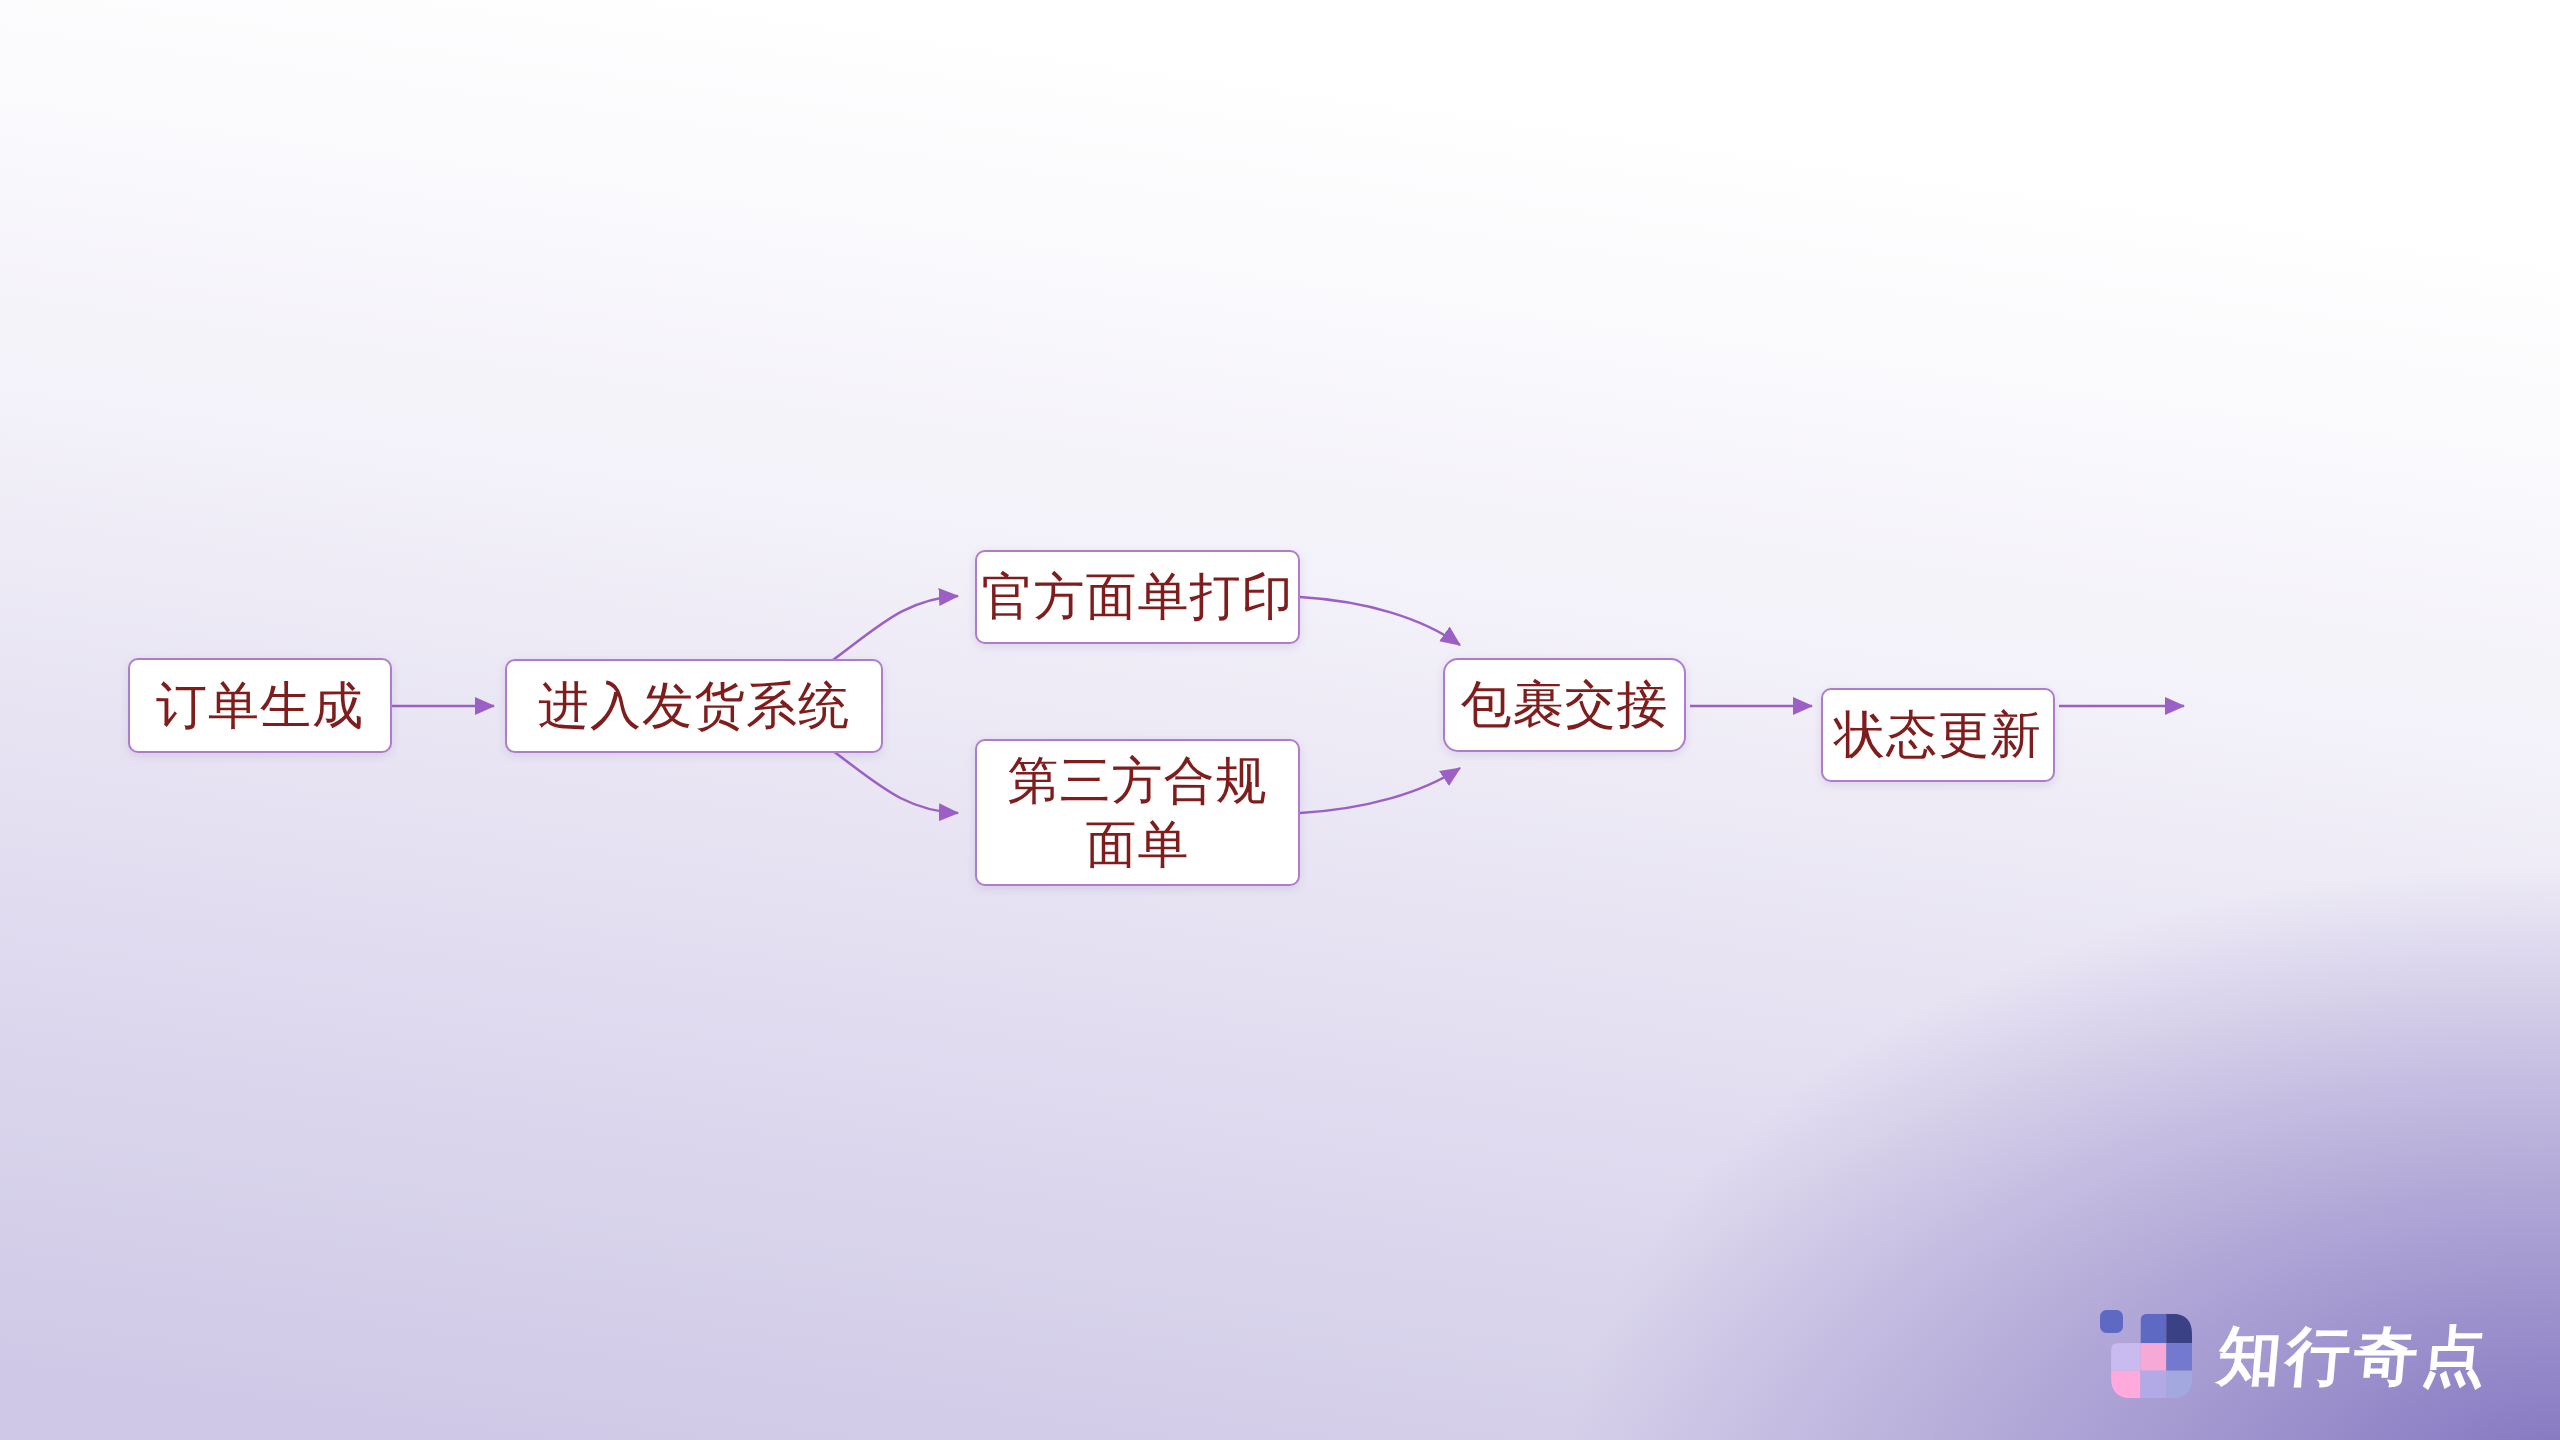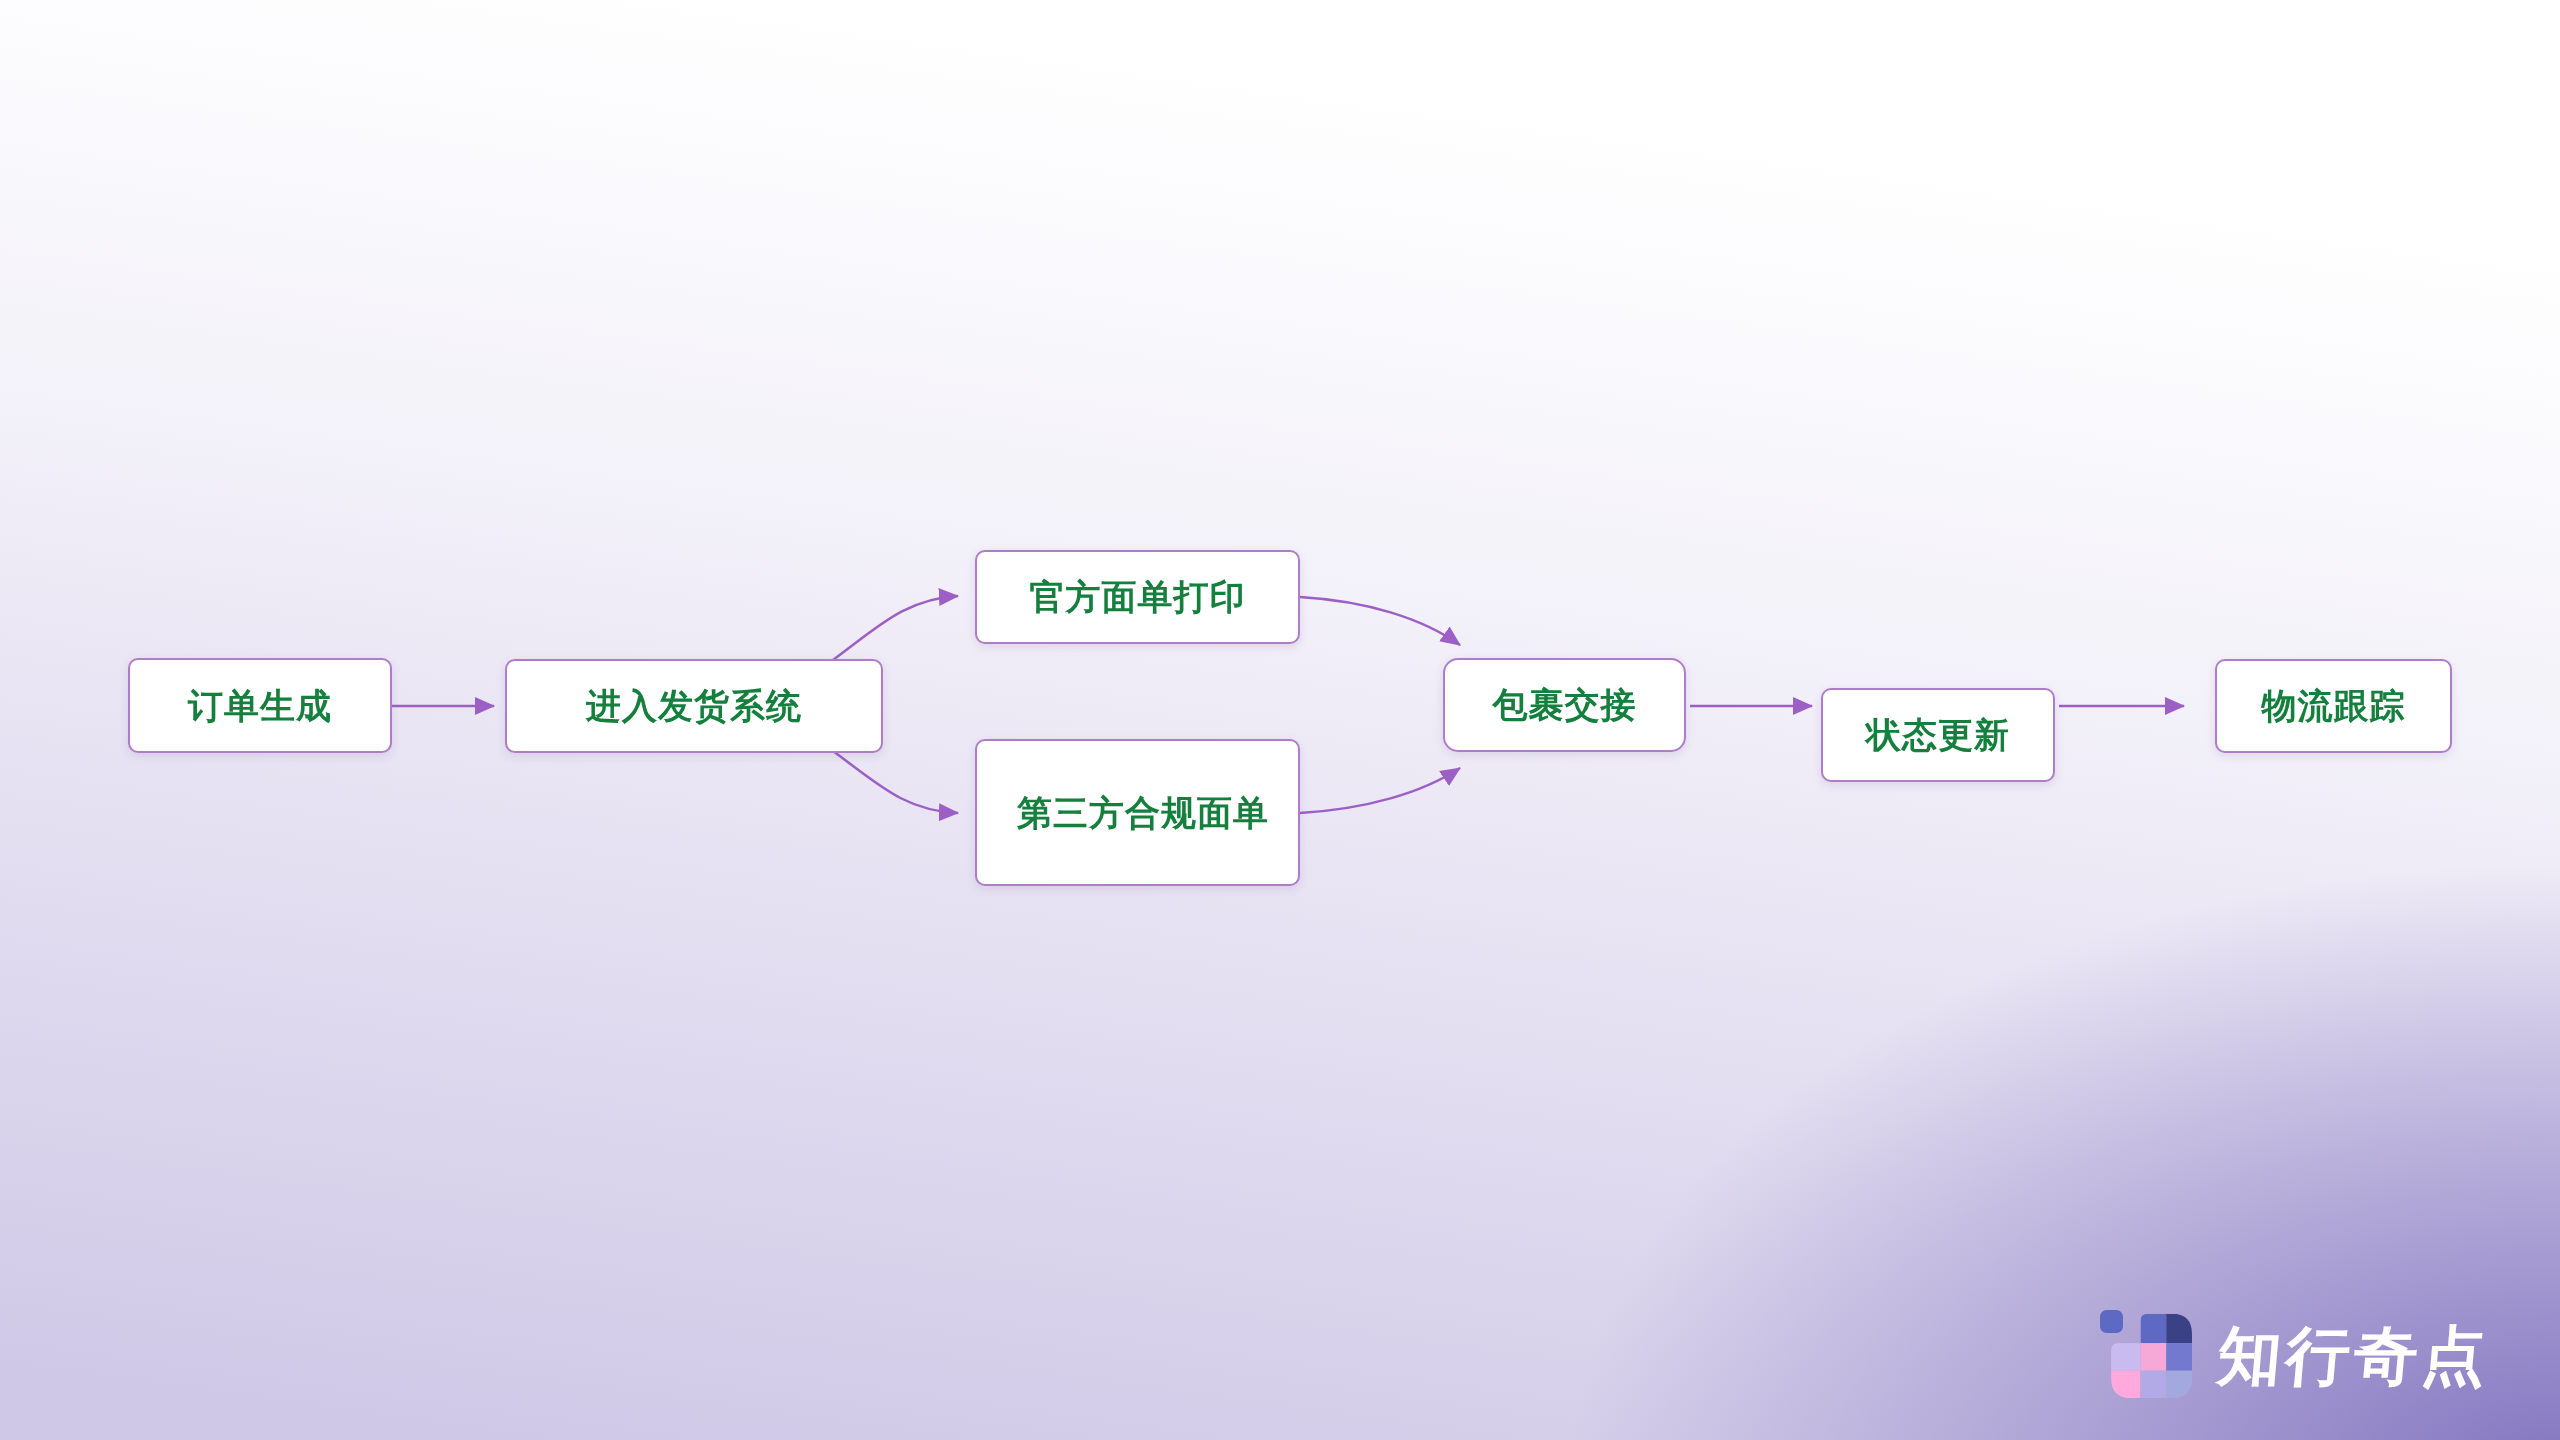--- a/index.html
+++ b/index.html
@@ -16,21 +16,21 @@
   .connectors { position: absolute; left: 0; top: 0; width: 2560px; height: 1440px; }
   .node {
     position: absolute; box-sizing: border-box;
     background: #ffffff;
     border: 2px solid #b07cc9;
     border-radius: 10px;
     display: flex; align-items: center; justify-content: center;
     box-shadow: 0 3px 10px rgba(104, 74, 153, 0.14);
   }
   .node-label {
-    font-size: 35px; font-weight: 700; color: #15803d;
+    font-size: 51px; font-weight: 400; color: #7f1d1d;
     text-align: center; line-height: 1.25; letter-spacing: 1px;
   }
   .logo {
     position: absolute; left: 2100px; top: 1310px;
     display: flex; align-items: center; gap: 26px;
   }
   .logo-icon { width: 92px; height: 92px; }
   .logo-text {
     color: #ffffff; font-size: 64px; font-weight: 800;
     letter-spacing: 4px; transform: skewX(-5deg);
@@ -74,23 +74,20 @@
   </div>
 
   <div class="node" style="left:1443px; top:658px; width:243px; height:94px;border-radius:15px;">
     <span class="node-label">包裹交接</span>
   </div>
 
   <div class="node" style="left:1821px; top:658px; width:234px; height:94px;margin-top:30px;">
     <span class="node-label">状态更新</span>
   </div>
 
-  <div class="node" style="left:2215px; top:659px; width:237px; height:94px;">
-    <span class="node-label">物流跟踪</span>
-  </div>
 
   <div class="logo">
     <svg class="logo-icon" viewBox="0 0 100 100" xmlns="http://www.w3.org/2000/svg">
       <defs>
         <clipPath id="stepClip">
           <path d="M 52 4 H 78 Q 100 4 100 26 V 74 Q 100 96 78 96 H 34 Q 12 96 12 74 V 44 Q 12 36 20 36 H 44 V 12 Q 44 4 52 4 Z"></path>
         </clipPath>
       </defs>
       <rect x="0" y="0" width="25" height="25" rx="7" fill="#5e69c3"></rect>
       <g clip-path="url(#stepClip)">

